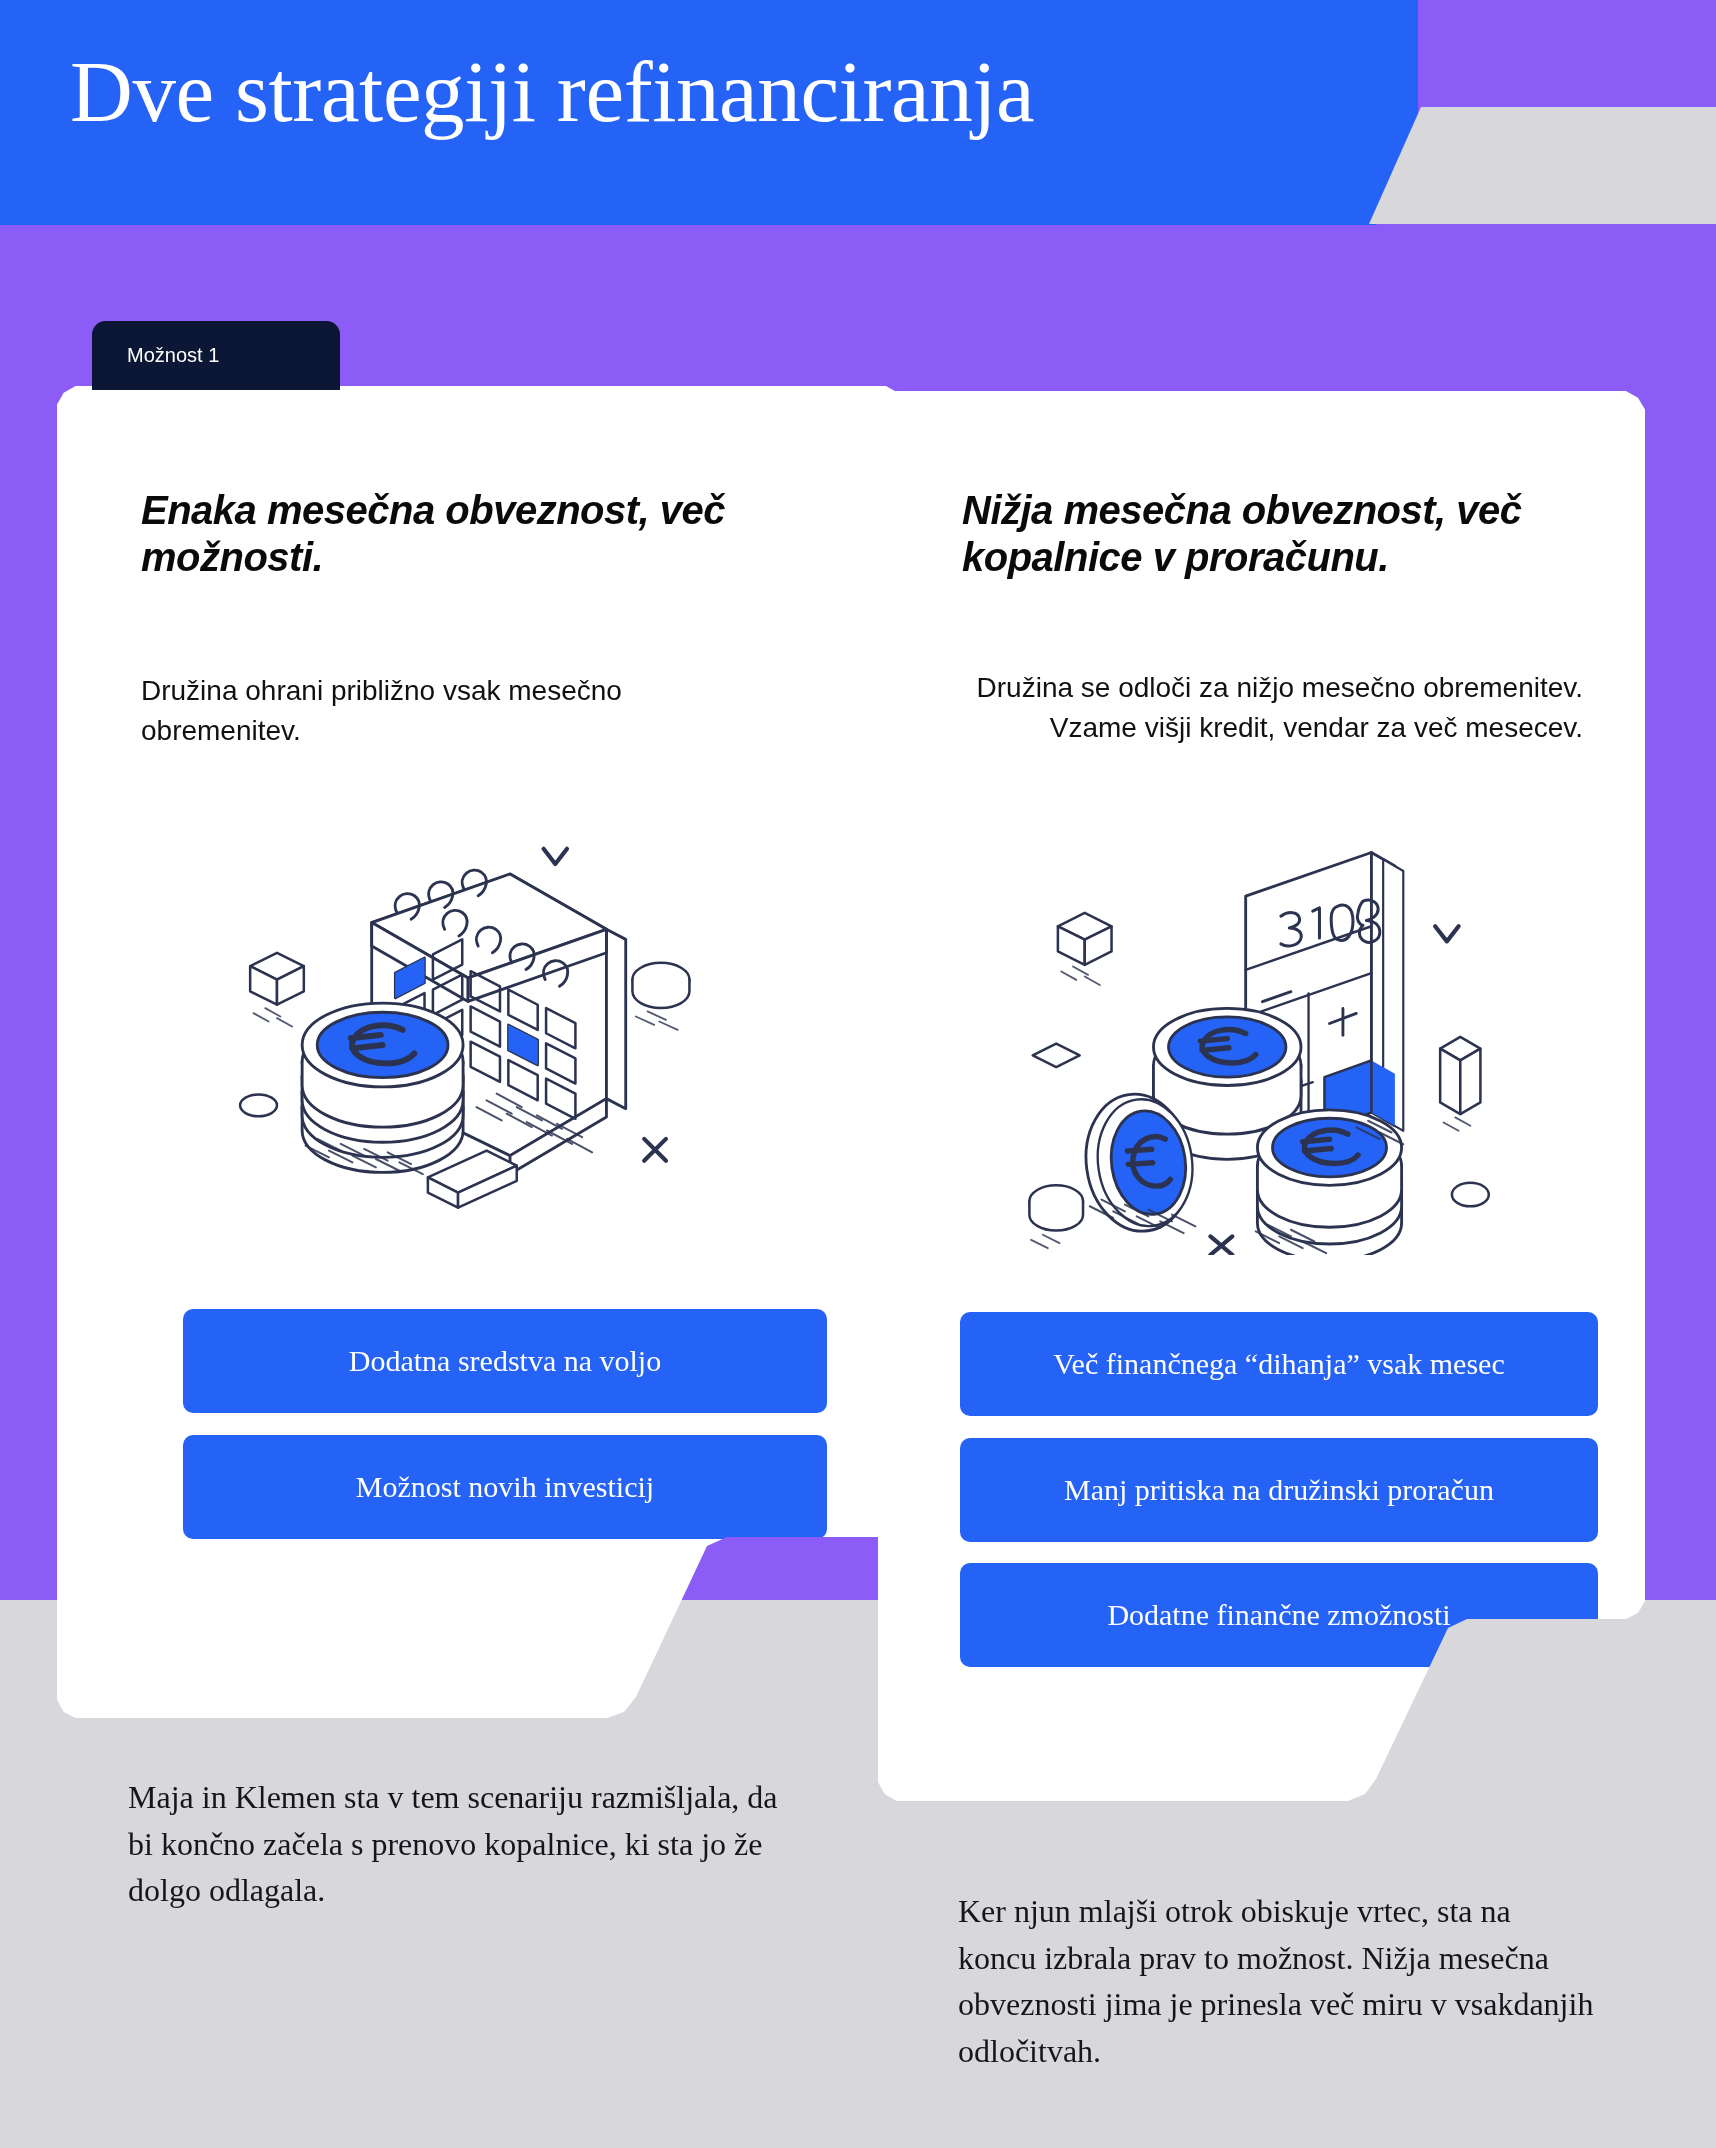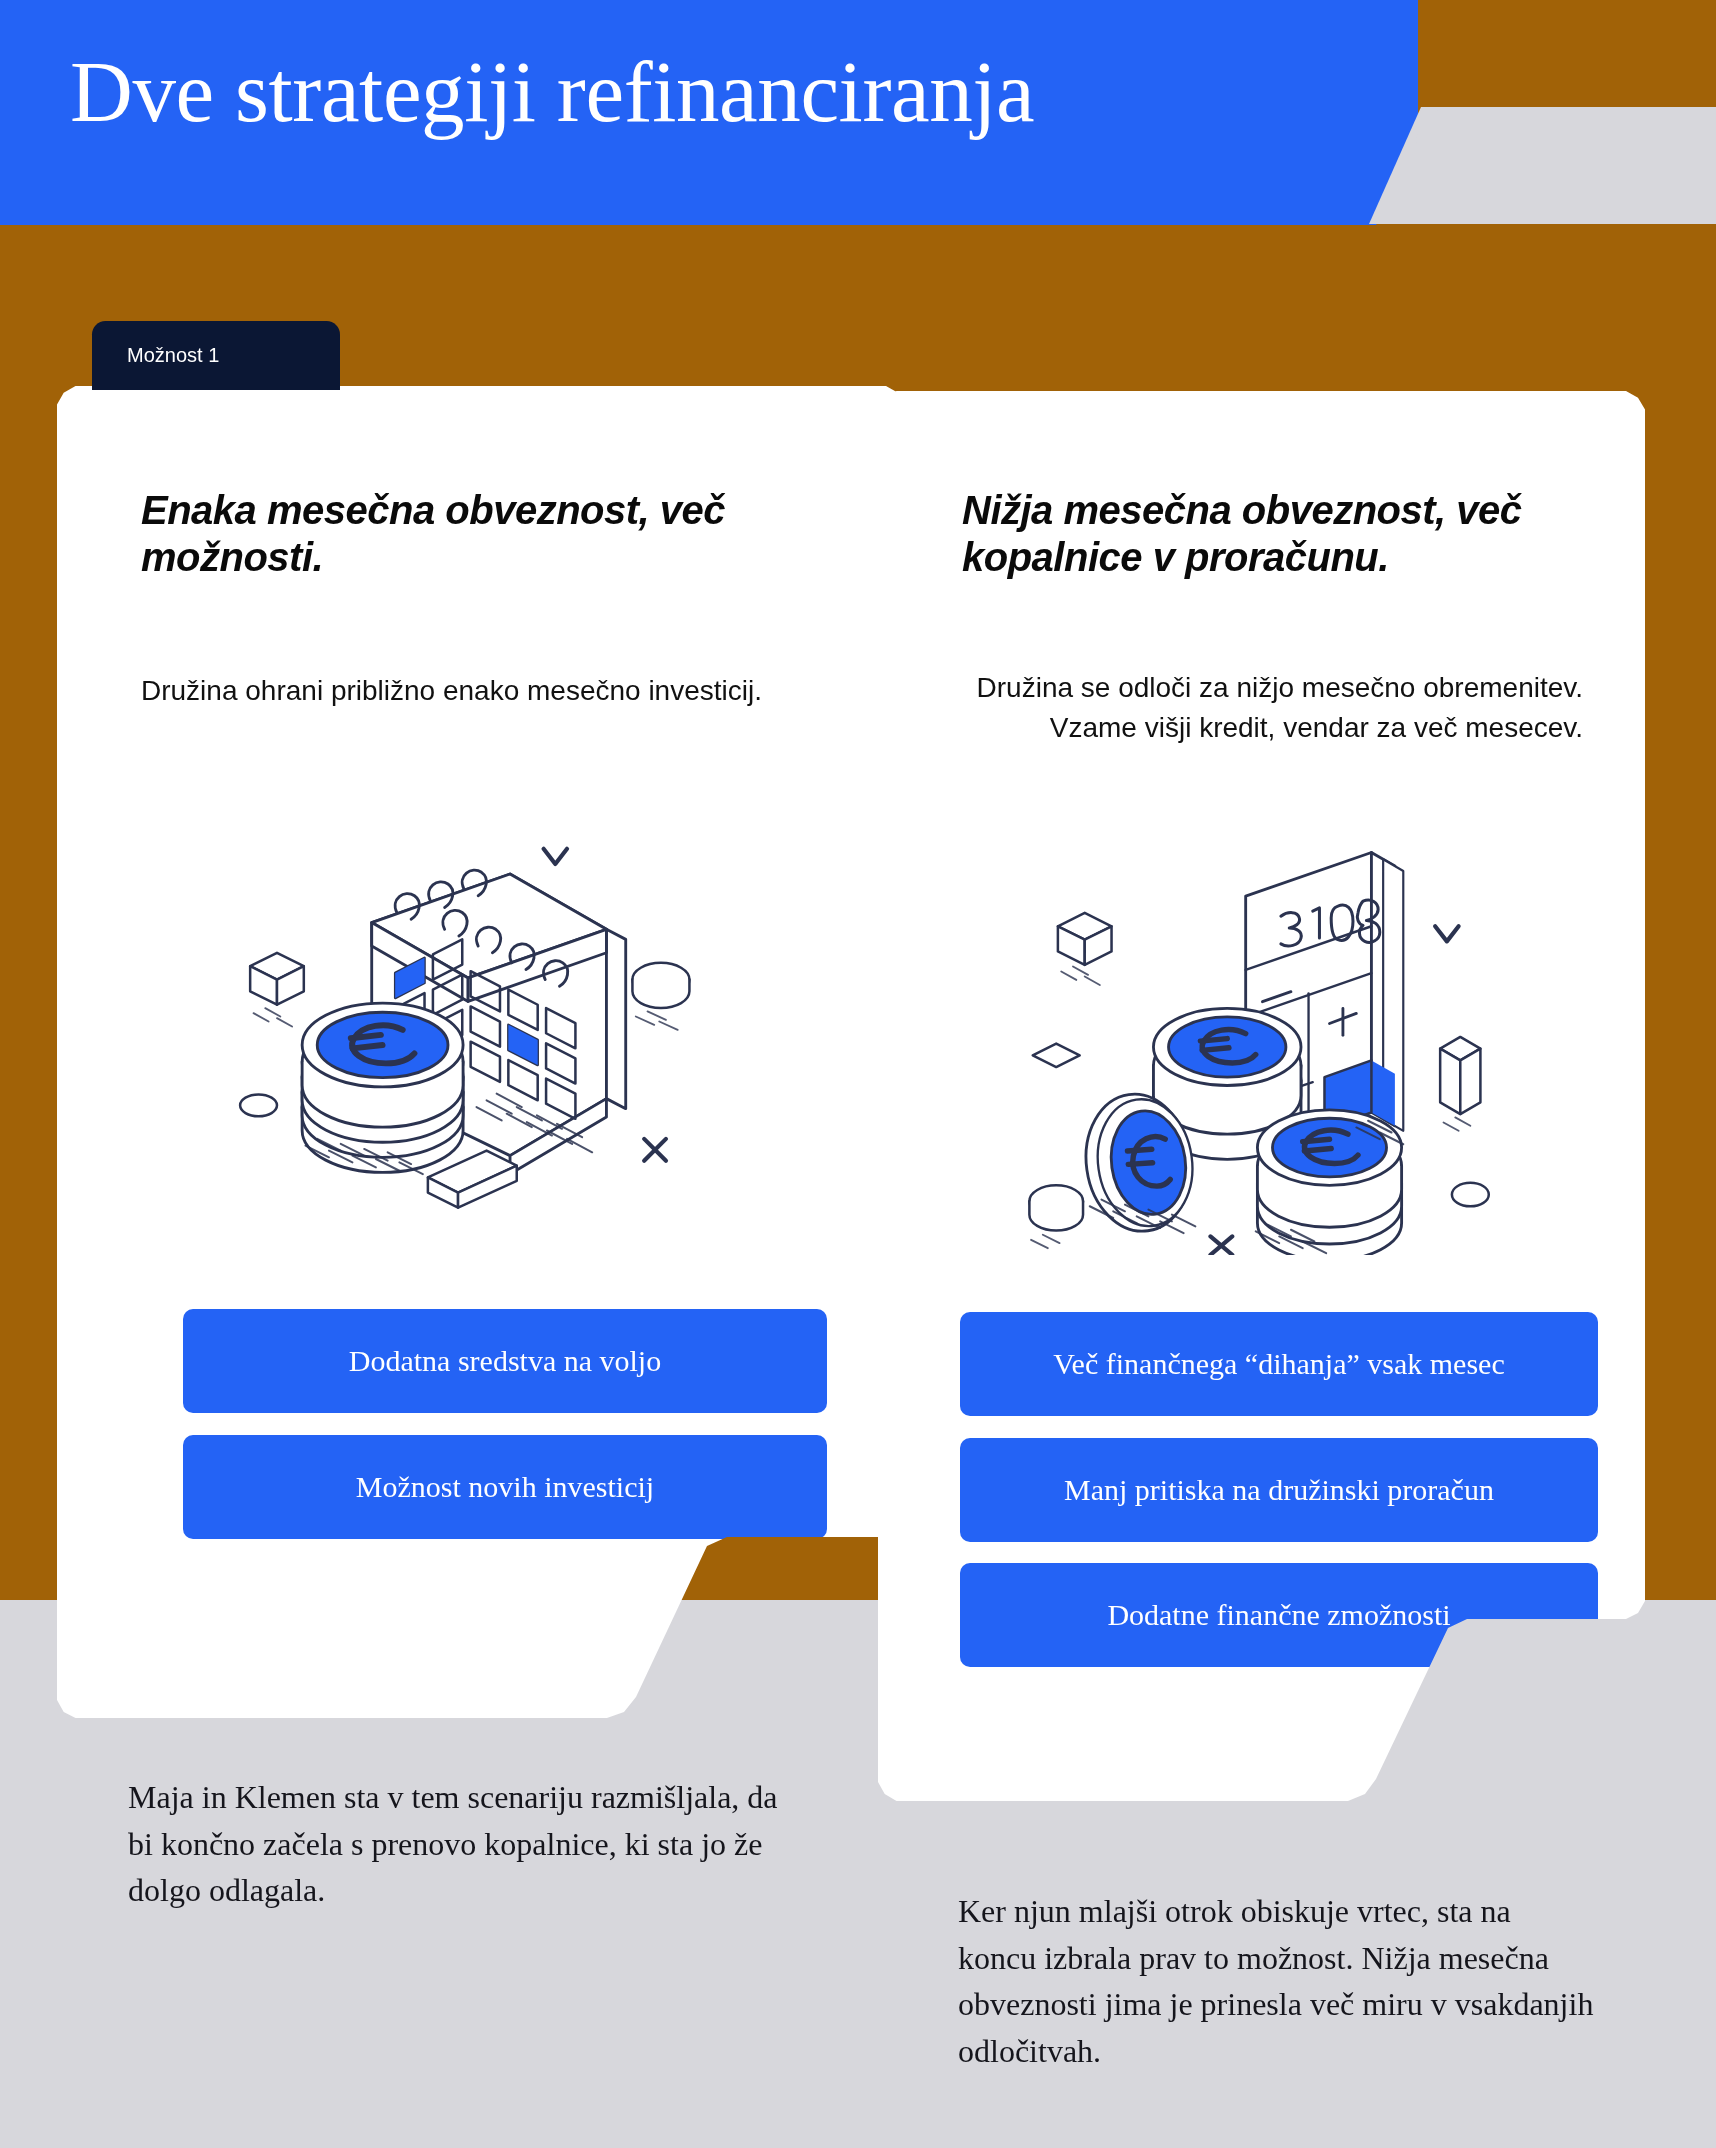--- a/index.html
+++ b/index.html
@@ -9,21 +9,21 @@
     height: 2148px;
     background: #d7d7dc;
     font-family: "Liberation Sans", sans-serif;
     overflow: hidden;
   }
 
   .page {
     position: relative;
     width: 1717px;
     height: 1600px;
-    background: #a16207;
+    background: #8b5cf6;
     padding-left: 12px;
   }
 
   
   .header-banner {
     position: absolute;
     left: 0;
     top: 0;
     width: 1418px;
     height: 225px;
@@ -220,21 +220,21 @@
   <div class="header-notch-round"></div>
   <div class="page-title">Dve strategiji refinanciranja</div>
 
   <div class="tab tab-1">
     <span>Možnost 1</span>
   </div>
 
   <div class="card card-1">
 
     <div class="card-heading">Enaka mesečna obveznost, več možnosti.</div>
-    <div class="card-body">Družina ohrani približno enako mesečno investicij.</div>
+    <div class="card-body">Družina ohrani približno vsak mesečno obremenitev.</div>
 
     <div class="illustration">
       <svg viewBox="0 0 600 470" width="503" height="394" fill="none" stroke="#2b3350" stroke-width="3.4" stroke-linecap="round" stroke-linejoin="round">
 
         <path d="M175 120 L340 62 L455 128 L455 330 L340 398 L175 318 Z" fill="#ffffff"></path>
         <path d="M455 128 L478 140 L478 342 L455 330 Z" fill="#ffffff"></path>
         <path d="M340 398 L340 420 L455 352 L455 330 Z" fill="#ffffff"></path>
 
         <path d="M175 120 L340 62 L455 128 L290 186 Z" fill="#ffffff"></path>
         <path d="M175 120 L175 148 L290 214 L290 186 Z" fill="#ffffff"></path>

